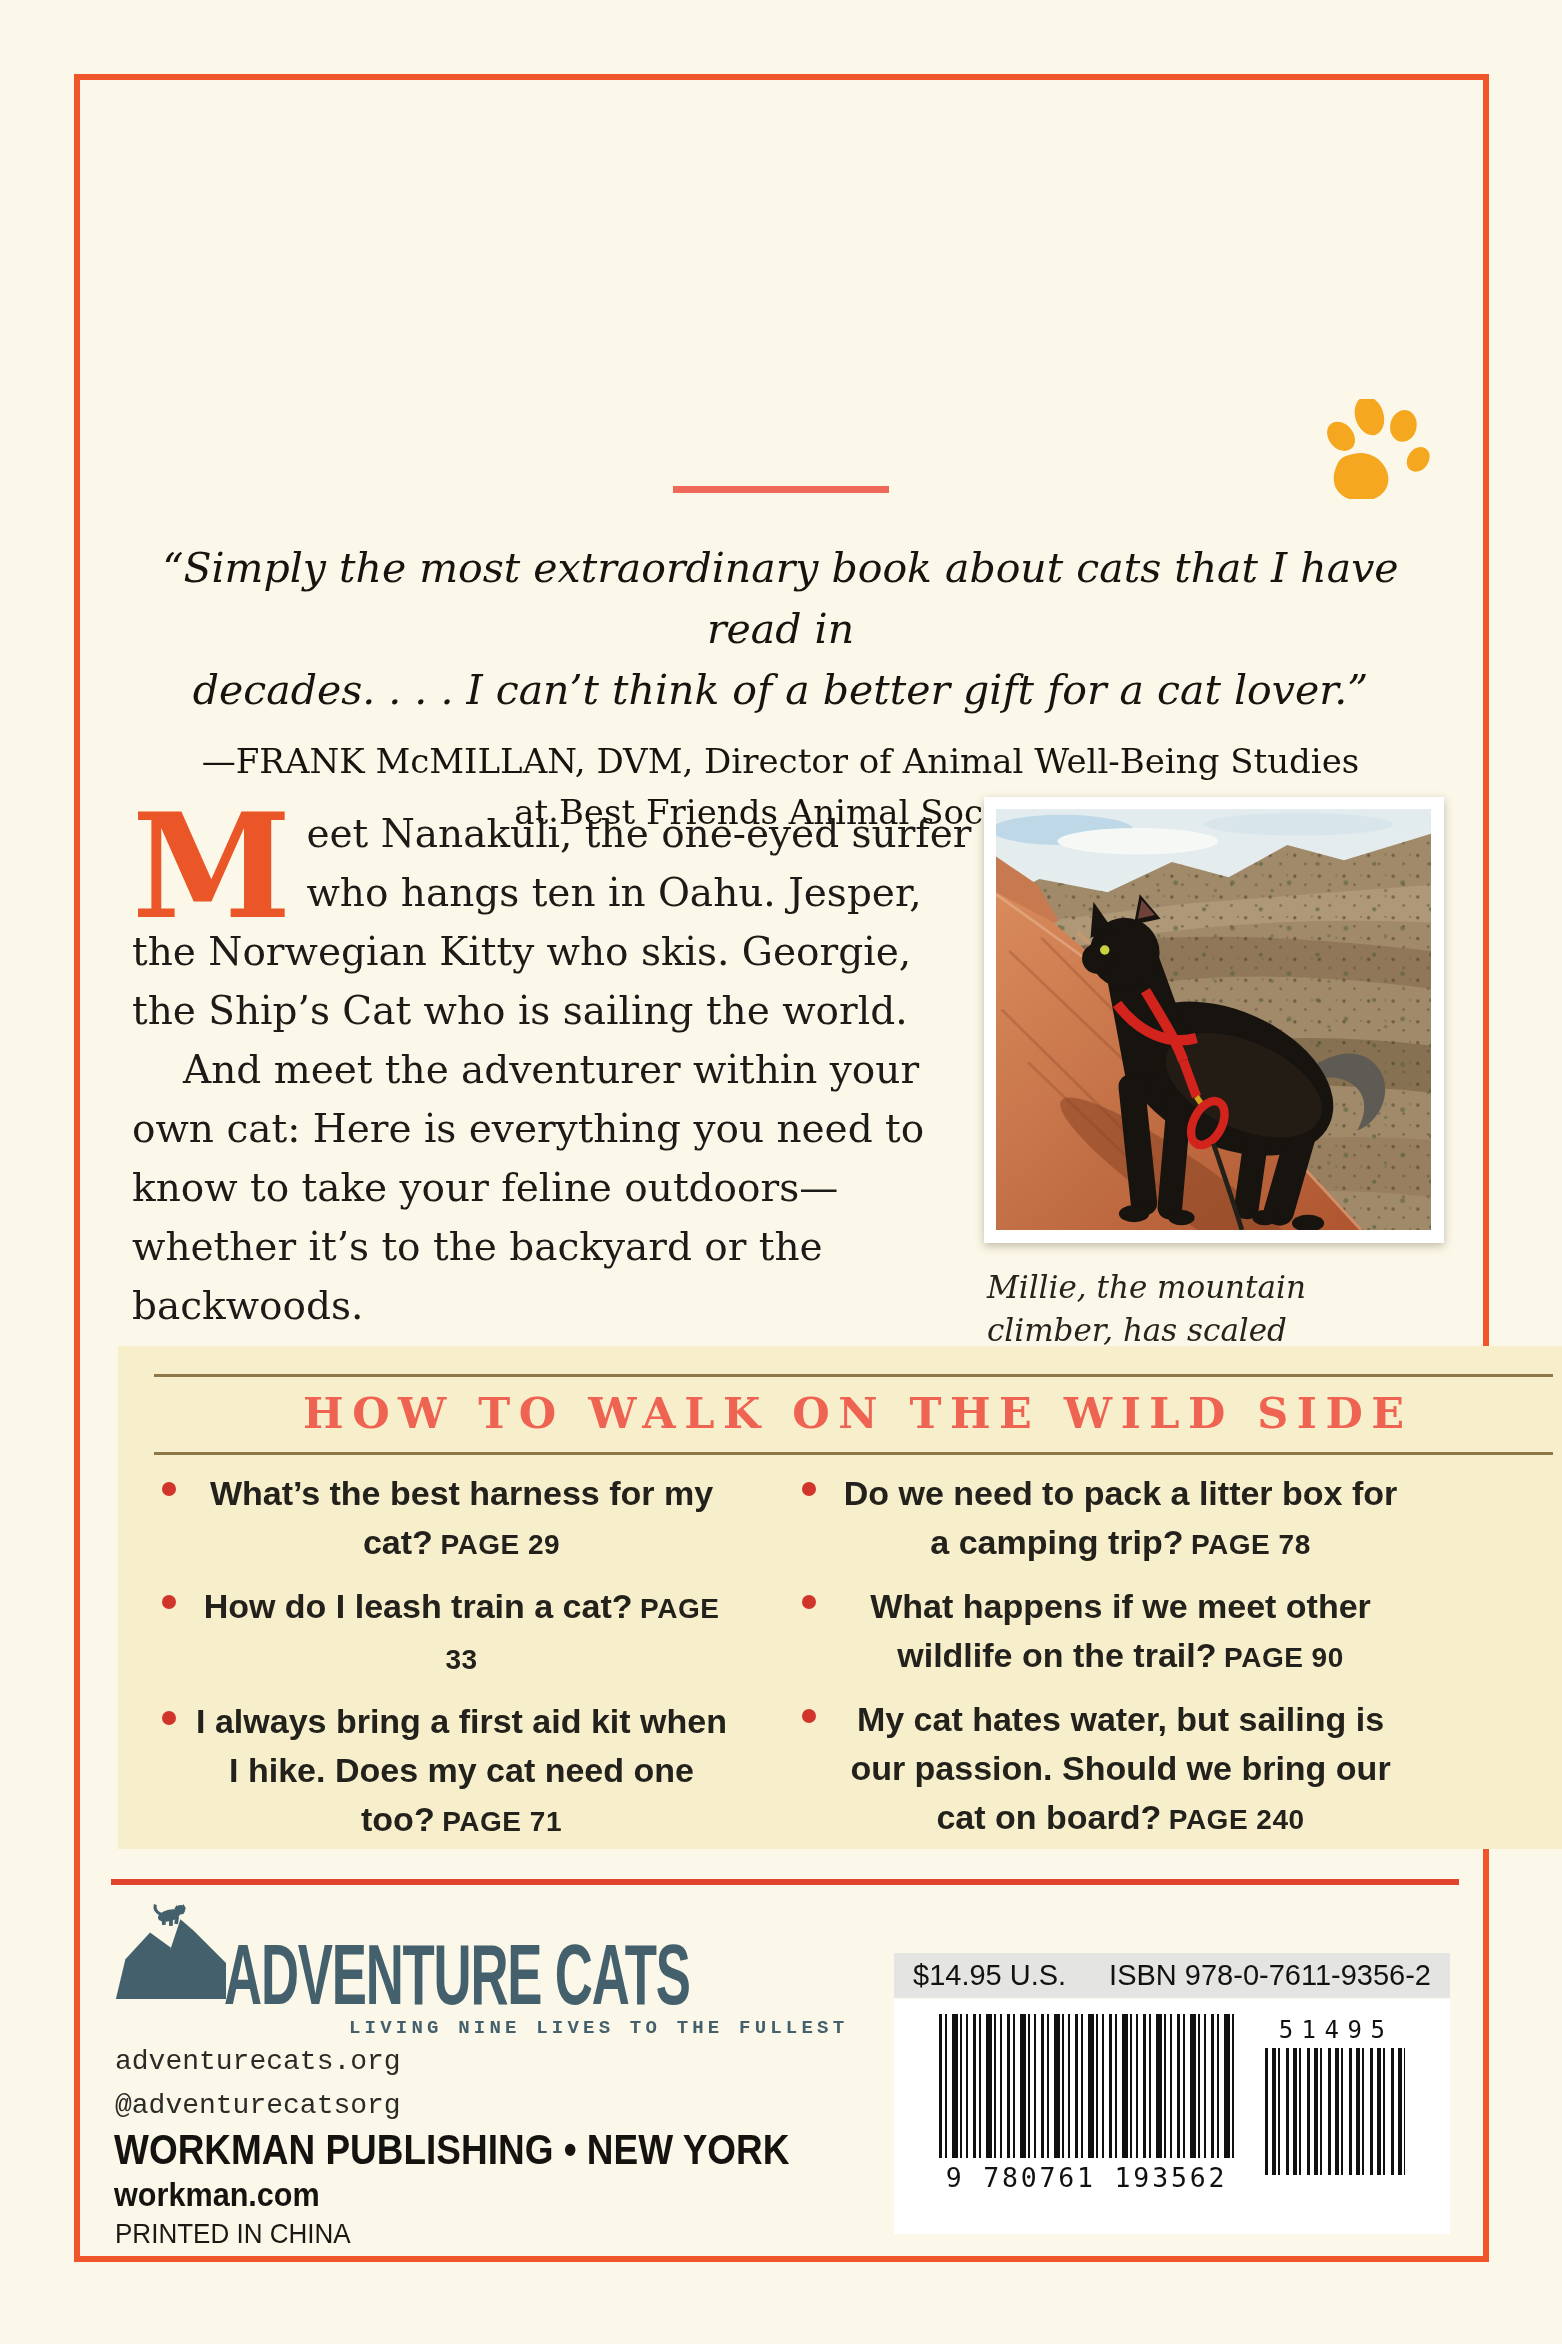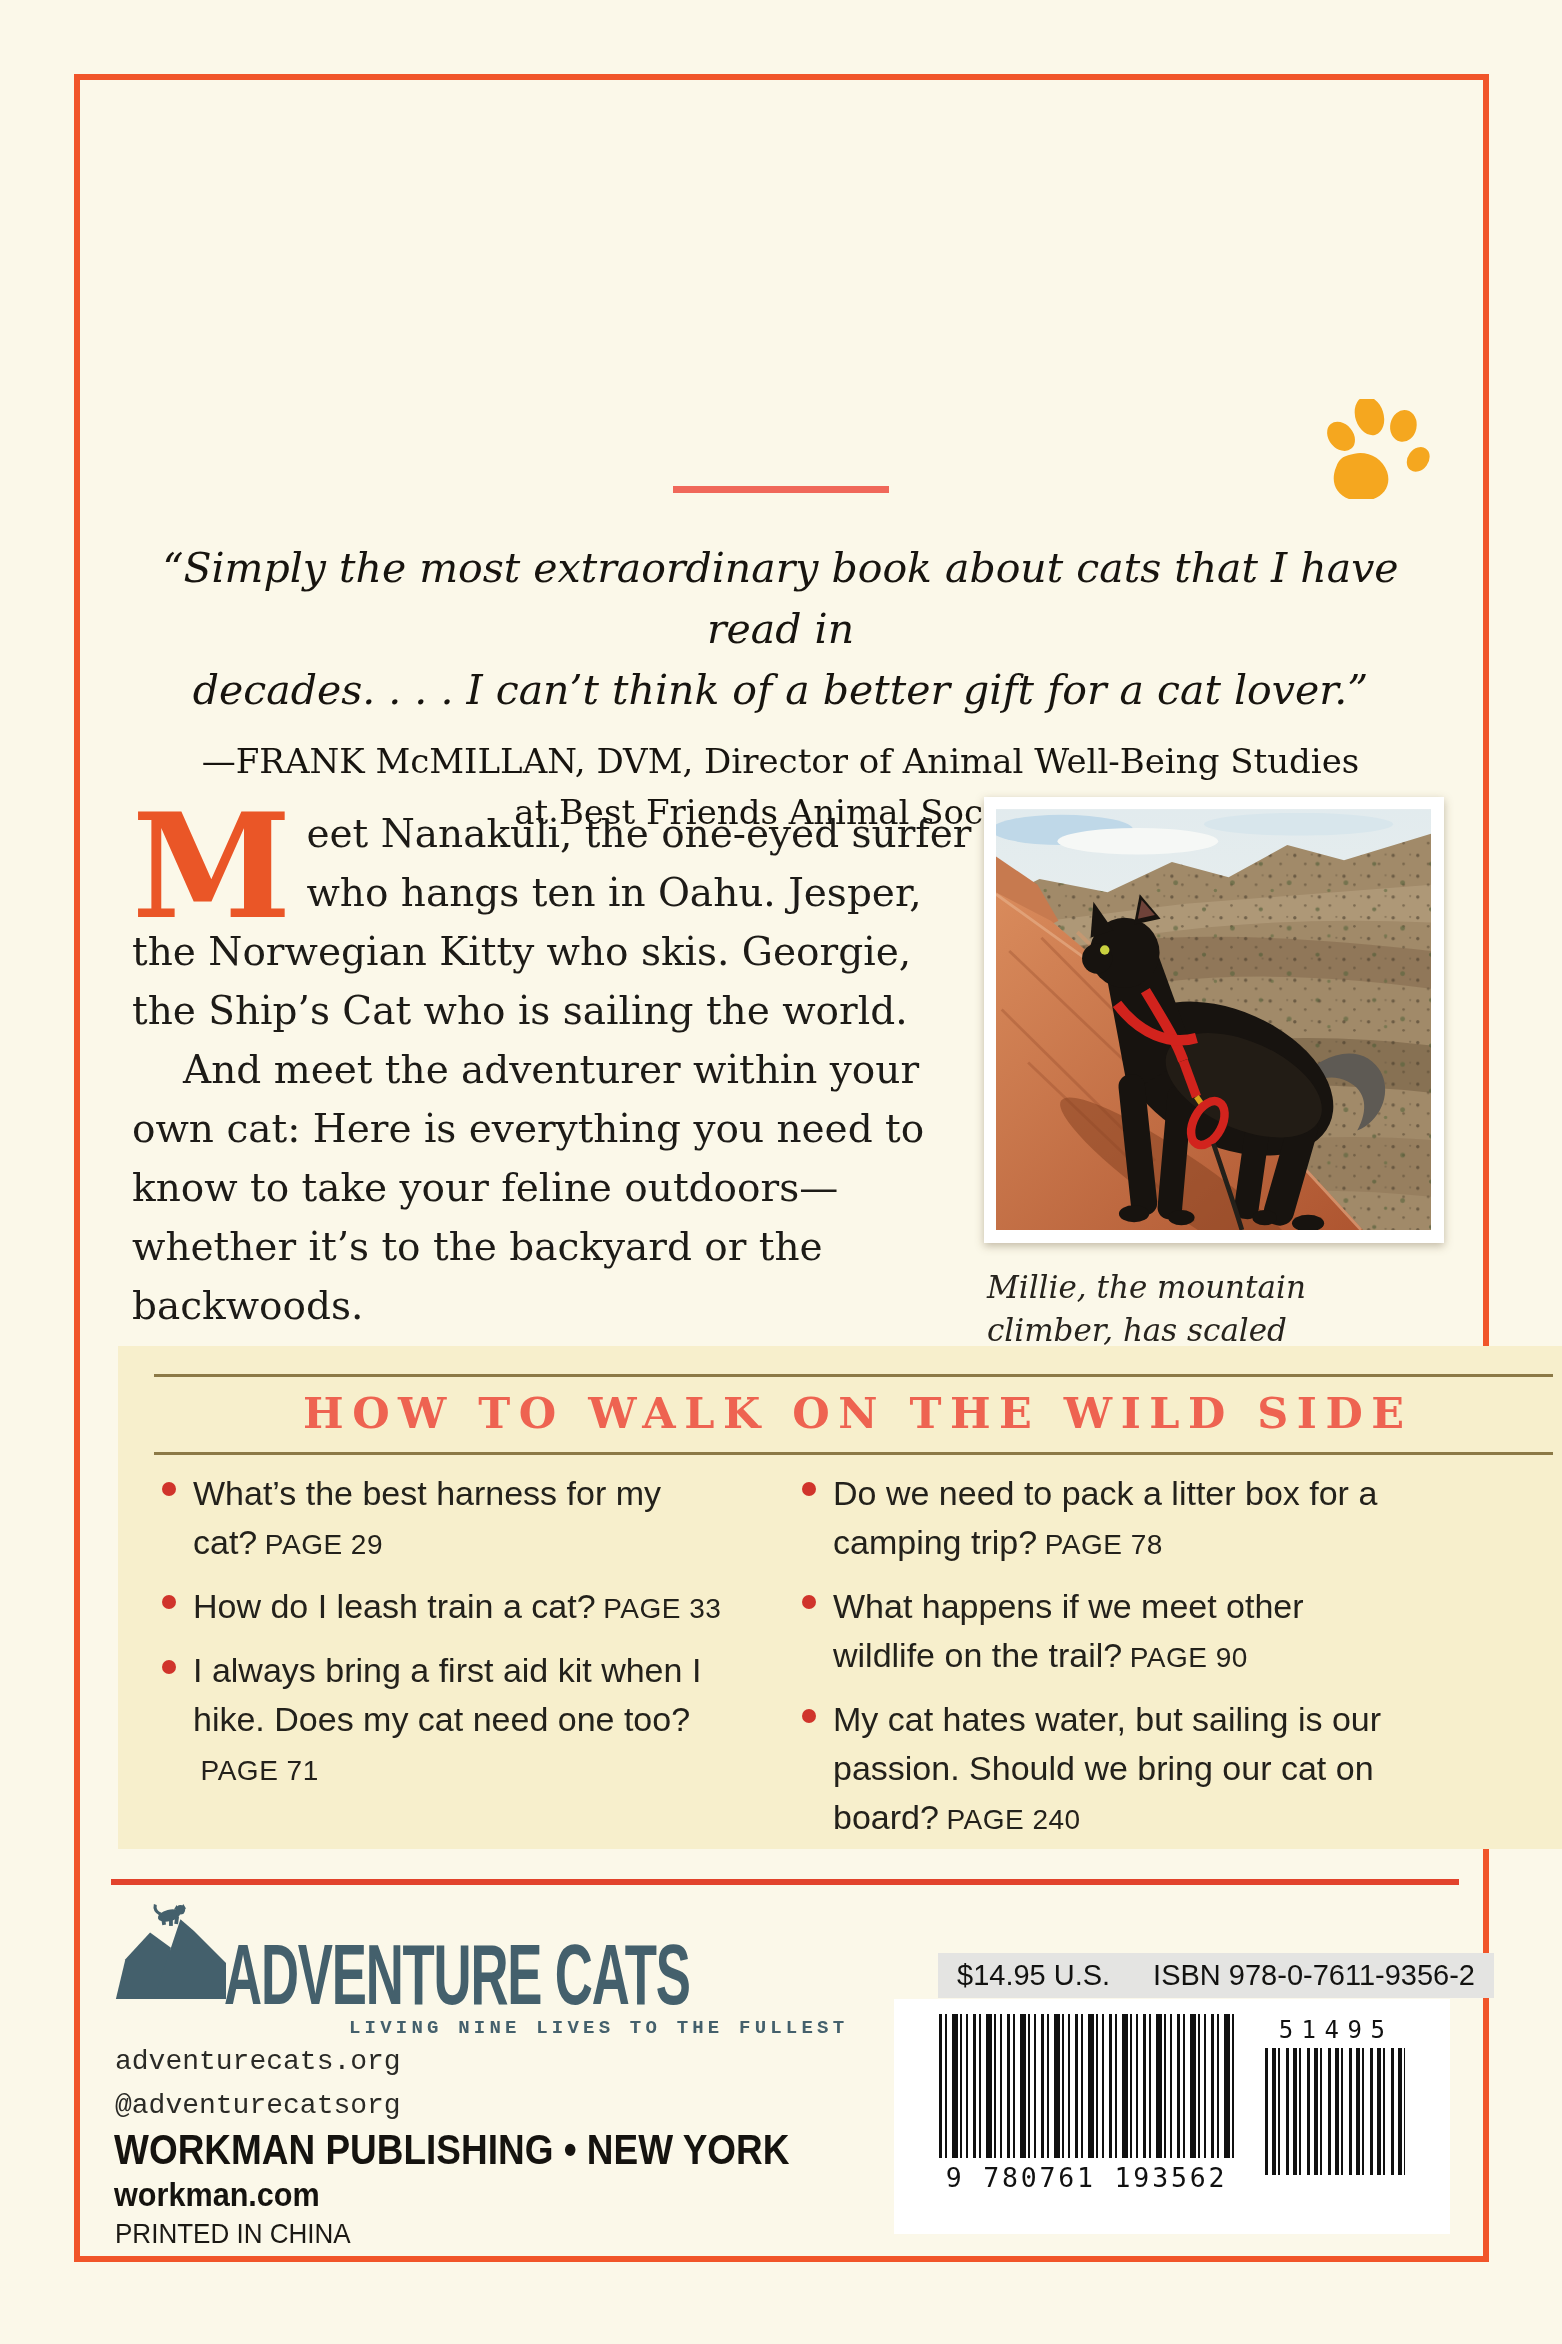--- a/index.html
+++ b/index.html
@@ -37,21 +37,21 @@
   .wildbox{position:absolute;left:118px;top:1346px;width:1471px;height:503px;background:#F7EFCC;}
   .rule{position:absolute;left:36px;right:36px;height:2.8px;background:#8C7946;}
   .r1{top:28px}.r2{top:106px}
   .wild-title{position:absolute;top:42px;left:0;width:100%;margin:0;text-align:center;
               font-size:43px;font-weight:bold;letter-spacing:8.5px;text-indent:8.5px;color:#EE6351;}
   .cols{position:absolute;top:123px;left:44px;display:flex;gap:72px;}
   .col{width:568px;display:flex;flex-direction:column;gap:13.2px;}
   .col.c2{width:606px;}
   .li{display:flex;gap:17px;font-family:"Liberation Sans",sans-serif;}
   .dot{flex:none;width:14px;height:14px;border-radius:50%;background:#D0342B;margin-top:13.2px;}
-  .q{margin:0;font-weight:normal;font-size:34px;line-height:49px;color:#23211B;}
+  .q{margin:0;font-weight:bold;font-size:34px;line-height:49px;color:#23211B;text-align:center;}
   .pg{font-size:28px;margin-left:7.6px;letter-spacing:0.5px;}
 
   
   .redrule{position:absolute;left:111px;top:1879px;width:1348px;height:5.7px;background:#E2432C;}
   .logo{position:absolute;left:114px;top:1904px;width:606px;height:125px;color:#44606C;}
   .logo-icon{position:absolute;left:0;top:0;width:112px;height:97px;}
   .logo-word{position:absolute;left:110px;top:28px;font-family:"Liberation Sans",sans-serif;
              font-weight:bold;font-size:85px;line-height:85px;transform:scaleX(.62);
              transform-origin:0 0;white-space:nowrap;letter-spacing:-1.9px;}
   .logo-tag{position:absolute;left:235px;top:113px;font-family:Liberation Mono, monospace;
@@ -60,21 +60,21 @@
         font-size:28px;line-height:44px;color:#2A2A26;}
   .imprint{position:absolute;left:114px;top:2126px;font-family:"Liberation Sans",sans-serif;
            font-weight:bold;font-size:42px;transform:scaleX(.88);transform-origin:0 0;
            white-space:nowrap;color:#15130F;}
   .worksite{position:absolute;left:114px;top:2175px;font-family:"Liberation Sans",sans-serif;
             font-weight:bold;font-size:34px;transform:scaleX(.9);transform-origin:0 0;color:#15130F;}
   .printed{position:absolute;left:115px;top:2218px;font-family:"Liberation Sans",sans-serif;
            font-size:27.4px;transform:scaleX(.95);transform-origin:0 0;color:#1B1914;}
 
   
-  .isbnbar{position:absolute;left:938px;top:1953px;width:556px;height:45px;background:#E4E4E2;
+  .isbnbar{position:absolute;left:894px;top:1953px;width:556px;height:45px;background:#E4E4E2;
            display:flex;align-items:center;justify-content:space-between;padding:0 19px;
            box-sizing:border-box;font-family:"Liberation Sans",sans-serif;font-size:29px;color:#121210;}
   .bcpanel{position:absolute;left:894px;top:1999px;width:556px;height:235px;background:#fff;}
   .bars-main{position:absolute;left:45px;top:15px;width:295px;height:144px;
     background:repeating-linear-gradient(90deg,#101010 0 2.8px,#fff 2.8px 5.7px,#101010 5.7px 7.6px,
       #fff 7.6px 13.2px,#101010 13.2px 19px,#fff 19px 21px,#101010 21px 23px,#fff 23px 27.4px,
       #101010 27.4px 29px,#fff 29px 34px);}
   .ean{position:absolute;left:28px;top:163px;width:329px;text-align:center;
        font-family:"DejaVu Sans Mono",monospace;font-size:26.5px;letter-spacing:2.8px;color:#111;}
   .sup-digits{position:absolute;left:371px;top:17px;width:142px;text-align:center;

